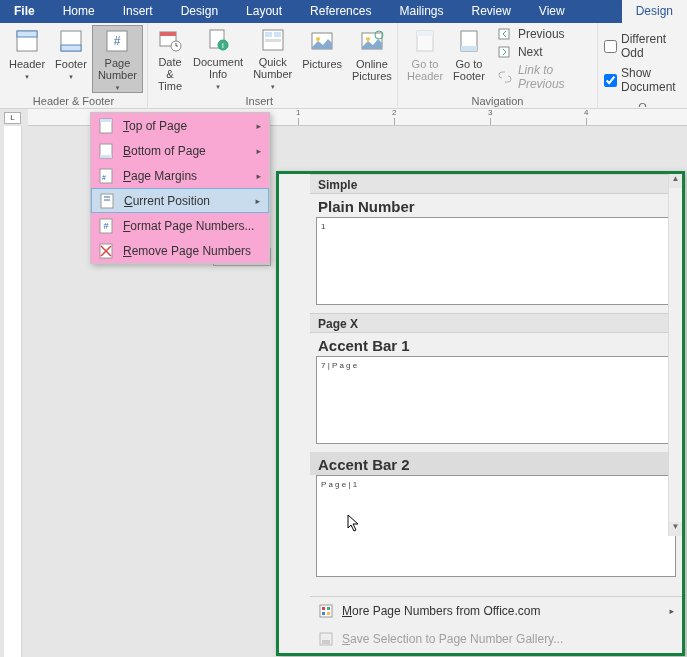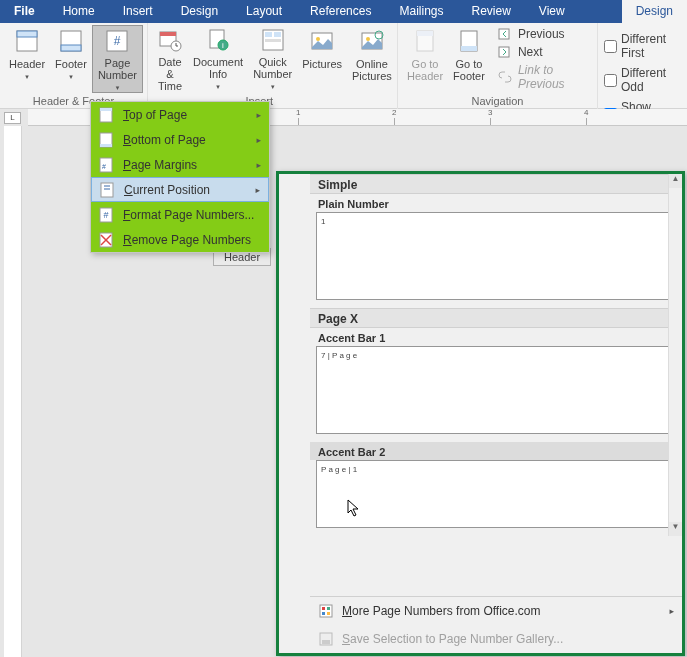--- a/index.html
+++ b/index.html
@@ -19,31 +19,31 @@
 .ribbon-label { font-size: 11px; color: #444; margin-top: 2px; }
 .group-label { font-size: 11px; color: #666; text-align: center; margin-top: auto; margin-bottom: 2px; }
 .drop-arrow { font-size: 7px; color: #555; margin-top: 1px; }
 
 .checkbox-row { display: flex; align-items: center; gap: 4px; font-size: 12px; color: #444; margin: 3px 0; }
 .checkbox-row input { width: 13px; height: 13px; }
 
 .link-item { display:flex; align-items:center; gap:6px; font-size:12px; color:#444; padding:2px 4px; }
 .link-item.disabled { color:#a0a0a0;font-style:italic; }
 
-.dropdown-menu { position: absolute; left: 90px; top: 101px; background: #84cc16; border: 1px solid #c6c6c6; box-shadow: 2px 2px 6px rgba(0,0,0,0.25); width: 180px; z-index: 50; }
+.dropdown-menu { position: absolute; left: 90px; top: 112px; background: #f9a8d4; border: 1px solid #c6c6c6; box-shadow: 2px 2px 6px rgba(0,0,0,0.25); width: 180px; z-index: 50; }
 .menu-item { display: flex; align-items: center; height: 25px; padding: 0 8px 0 6px; font-size: 12px; color: #333; cursor: pointer; position: relative; }
 .menu-item.highlight { background: #c8dced; border: 1px solid #7ab0e0; }
 .menu-item .mi-icon { width: 18px; height: 18px; margin-right: 8px; display: inline-flex; align-items: center; justify-content: center; }
 .menu-item .mi-arrow { margin-left: auto; font-size: 9px; color: #555; }
 .menu-item u { text-decoration: underline; }
 
 .gallery-pane { position: absolute; left: 276px; top: 171px; width: 409px; height: 485px; background: #f0f0f0; border: 3px solid #15803d; box-shadow: 2px 2px 6px rgba(0,0,0,0.25); z-index: 40; display: flex; flex-direction: column; padding-left: 31px; }
 .gallery-scroll { flex: 1; overflow: hidden; position: relative; }
 .gallery-section-head { background: #e4e4e4; height: 20px; line-height: 20px; padding: 0 8px; font-size: 12px; font-weight: bold; color: #333; border-top: 1px solid #d0d0d0; border-bottom: 1px solid #d0d0d0; }
-.gallery-item-label { font-size: 11px; font-weight: bold; color: #333; padding: 4px 8px 2px; background: #f0f0f0; }
+.gallery-item-label { font-size: 15px; font-weight: bold; color: #333; padding: 4px 8px 2px; background: #f0f0f0; }
 .gallery-item-label.sel { background: #dcdcdc; }
 .gallery-preview { margin: 0 6px 8px; background: #fff; border: 1px solid #969696; height: 88px; position: relative; padding: 4px; }
 .gallery-preview .pline { height: 10px; font-size: 8px; color: #444; }
 .scrollbar-track { position: absolute; right: 0; top: 0; bottom: 60px; width: 14px; background: #f0f0f0; border-left: 1px solid #dcdcdc; }
 .scroll-up, .scroll-down { height: 14px; text-align: center; font-size: 8px; color: #666; background: #e8e8e8; cursor: pointer; }
 .scroll-down { position: absolute; bottom: 0; width: 100%; }
 
 .gallery-footer { border-top: 1px solid #d0d0d0; background: #f0f0f0; }
 .gf-item { display: flex; align-items: center; height: 28px; padding: 0 8px; font-size: 12px; color: #333; cursor: pointer; gap: 8px; }
 .gf-item.disabled { color: #a0a0a0; }
@@ -234,24 +234,20 @@
         </div>
       </div>
     </div>
     <div class="group-label">Navigation</div>
   </div>
 
   <div class="ribbon-group" style="border-right:none;flex:1">
     <div style="display:flex;flex-direction:column;padding:4px 2px">
       <label class="checkbox-row">
         <input type="checkbox" style="">
-        <span>Different First</span>
-      </label>
-      <label class="checkbox-row">
-        <input type="checkbox" style="">
         <span>Different Odd</span>
       </label>
       <label class="checkbox-row">
         <input type="checkbox" checked="" style="">
         <span>Show Document</span>
       </label>
     </div>
     <div class="group-label" style="overflow:hidden;white-space:nowrap">O</div>
   </div>
 </div>
@@ -348,21 +344,21 @@
       <div class="pline">1</div>
     </div>
 
     <div class="gallery-section-head">Page X</div>
     <div class="gallery-item-label">Accent Bar 1</div>
     <div class="gallery-preview">
       <div class="pline">7 | P a g e</div>
     </div>
 
     <div class="gallery-item-label sel">Accent Bar 2</div>
-    <div class="gallery-preview" style="height:68px">
+    <div class="gallery-preview" style="height:102px">
       <div class="pline">P a g e  | 1</div>
       <svg style="position:absolute;left:30px;top:38px" width="16" height="20">
           <path d="M1 1 L1 14 L4 11 L7 17 L9 16 L6 10 L11 10 Z" fill="#fff" stroke="#000"></path>
         </svg>
     </div>
 
     <div class="scrollbar-track">
       <div class="scroll-up">▲</div>
       <div class="scroll-down">▼</div>
     </div>

